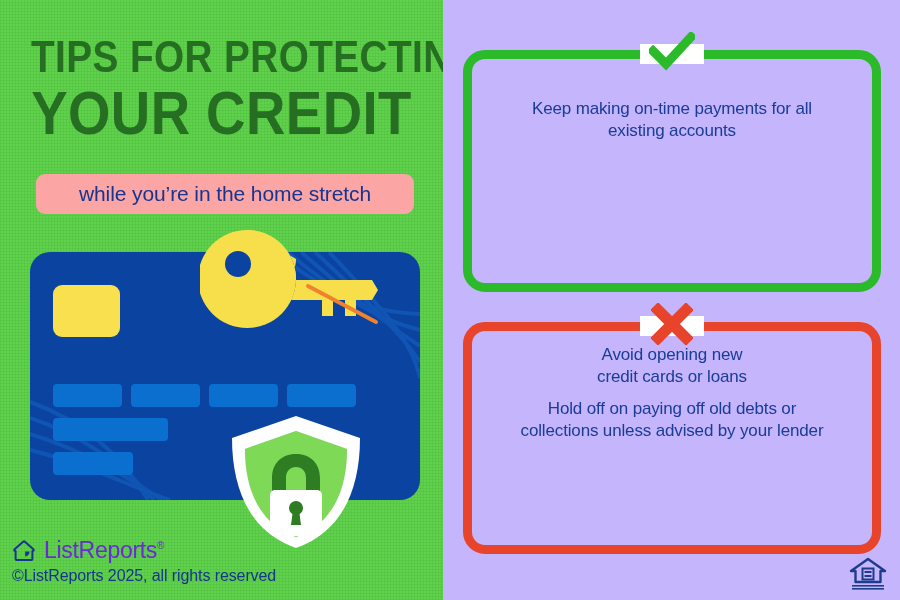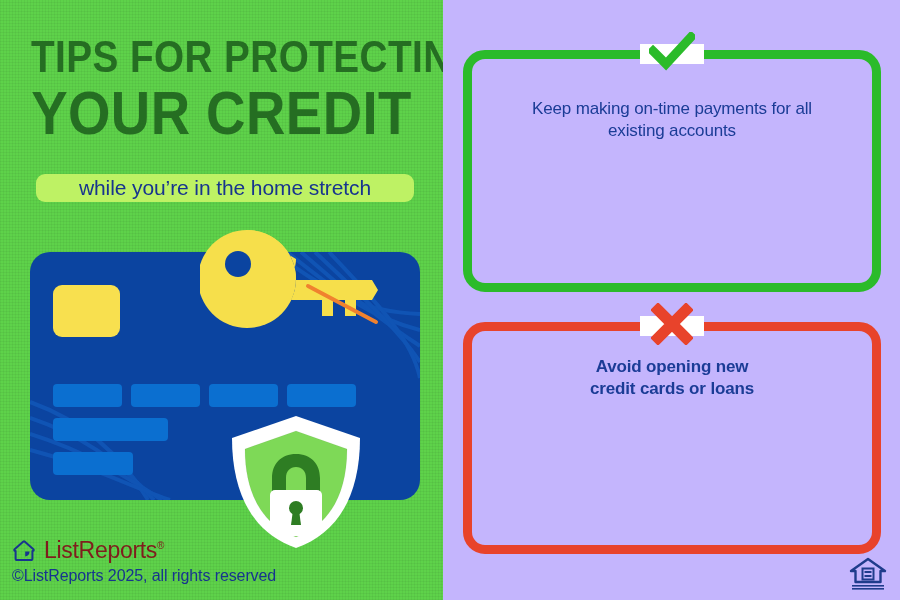--- a/index.html
+++ b/index.html
@@ -44,22 +44,22 @@
     line-height:62px;
     letter-spacing:0.5px;
     color:#256E22;
     transform:scaleX(0.88);
     transform-origin:center;
     white-space:nowrap;
     margin-top:2px;
   }
   .subtitle-box {
     position:absolute; left:36px; top:174px;
-    width:378px; height:28px;
-    background:#bef264;
+    width:378px; height:40px;
+    background:#fca5a5;
     border-radius:9px;
     display:flex; align-items:center; justify-content:center;
   }
   .subtitle-text {
     font-size:21px;
     color:#17348E;
     white-space:nowrap;
     letter-spacing:-0.1px;
   }
 
@@ -86,21 +86,21 @@
   .b5 { left:23px;  top:166px; width:115px; }
   .b6 { left:23px;  top:200px; width:80px; }
 
   .key-svg   { position:absolute; left:170px; top:-28px;  width:180px; height:130px; }
   .shield-svg{ position:absolute; left:196px; top:162px;  width:140px; height:136px; }
 
   
   .footer { position:absolute; left:12px; top:537px; width:300px; }
   .brand-row { display:flex; align-items:center; gap:8px; }
   .brand-name {
-    font-size:23px; color:#7f1d1d; letter-spacing:-0.3px;
+    font-size:23px; color:#6d28d9; letter-spacing:-0.3px;
   }
   .brand-name sup { font-size:10px; vertical-align:super; }
   .copyright {
     margin-top:3px; font-size:16px; color:#17348E; letter-spacing:-0.1px;
   }
 
   
   .right-panel { position:absolute; left:443px; top:0; width:457px; height:600px; background:#c4b5fd; }
 
   .tipbox { position:absolute; }
@@ -127,21 +127,21 @@
     font-size:17px; line-height:21.5px; color:#1B3C96;
     text-align:center; letter-spacing:-0.15px;
   }
 
   #box-green { left:20px;  top:50px;  width:418px; height:242px; }
   #box-green .frame { border-color:#2BBB2A; }
   #box-green .lines { top:48px; gap:20px; }
 
   #box-red { left:20px;  top:322px; width:418px; height:232px; }
   #box-red .frame { border-color:#E8432B; }
-  #box-red .lines { top:34px; gap:11px;font-weight:bold; }
+  #box-red .lines { top:22px; gap:11px; }
 
   .ehl { position:absolute; left:848px; top:556px; width:40px; height:36px; }
 </style>
 </head>
 <body>
 
 <div class="canvas">
 
   <div class="left-panel">
     <div class="grain"></div>
@@ -239,20 +239,21 @@
     <div class="tipbox" id="box-red">
       <div class="frame"></div>
       <div class="notch"></div>
       <div class="badge">
         <svg width="42" height="42" viewBox="0 0 42 42">
           <path d="M7 7 L35 35 M35 7 L7 35" fill="none" stroke="#E8432B" stroke-width="11" stroke-linecap="square"></path>
         </svg>
       </div>
       <div class="lines">
         <div class="tipline">Avoid opening new<br>credit cards or loans</div>
+        <div class="tipline">Hold off on paying off old debts or<br>collections unless advised by your lender</div>
       </div>
     </div>
 
     <svg class="ehl" viewBox="0 0 40 36" style="left:405px;">
       <path d="M20 3 L37 15 L32.5 15 L32.5 26 L7.5 26 L7.5 15 L3 15 Z" fill="none" stroke="#1F3C8C" stroke-width="2.4" stroke-linejoin="round"></path>
       <rect x="14.5" y="12.5" width="11" height="11" fill="none" stroke="#1F3C8C" stroke-width="2"></rect>
       <rect x="16.5" y="15" width="7" height="2" fill="#1F3C8C"></rect>
       <rect x="16.5" y="19" width="7" height="2" fill="#1F3C8C"></rect>
       <rect x="4" y="29" width="32" height="1.6" fill="#1F3C8C"></rect>
       <rect x="4" y="32" width="32" height="1.6" fill="#1F3C8C"></rect>

